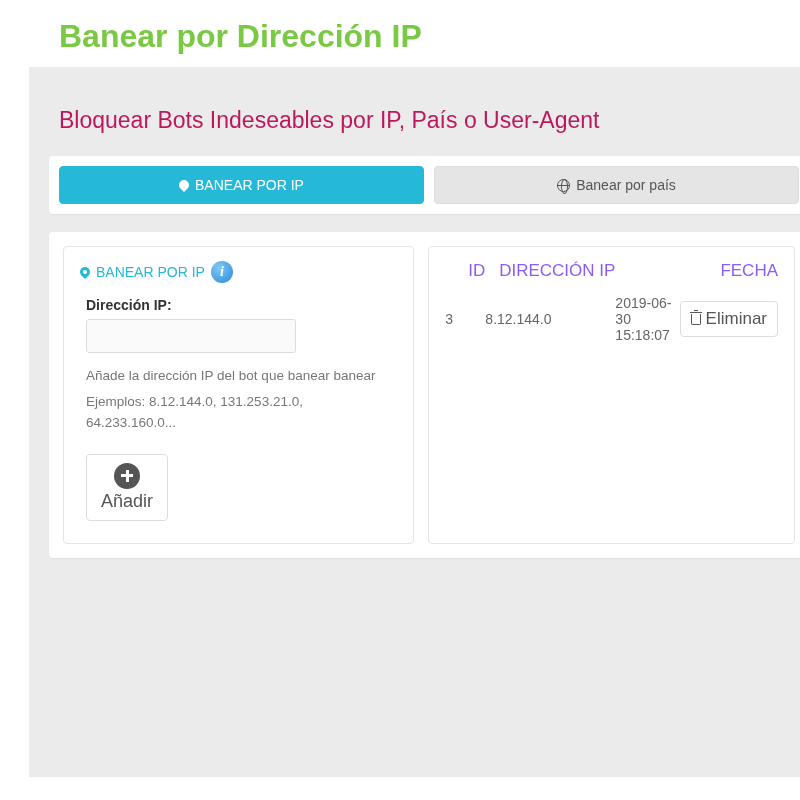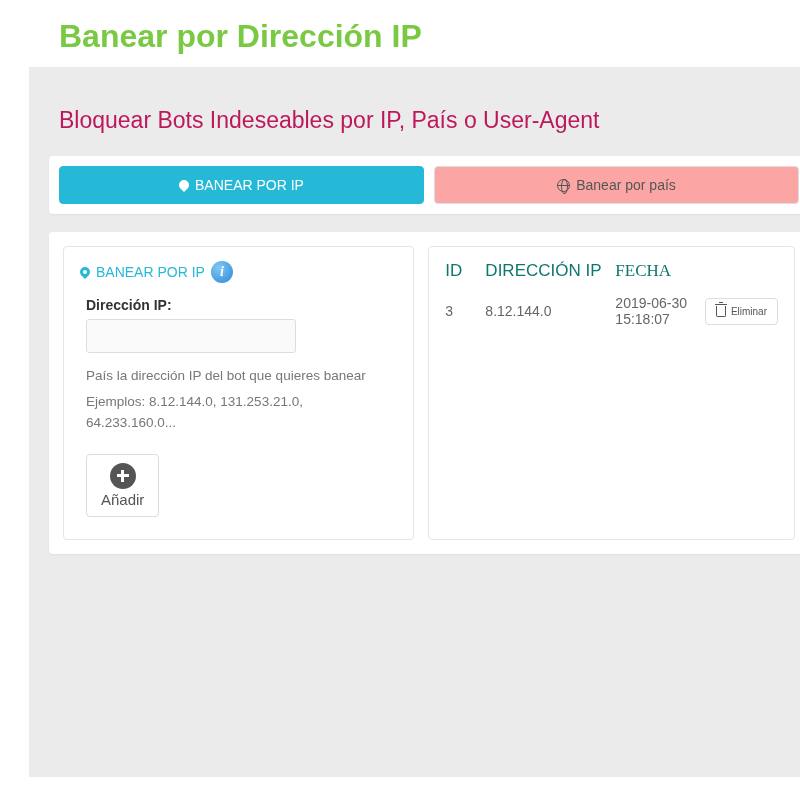--- a/index.html
+++ b/index.html
@@ -2,47 +2,47 @@
 <html><head>
   <meta charset="utf-8">
   <style>
     * { box-sizing: border-box; margin: 0; padding: 0; }
     body { font-family: -apple-system, BlinkMacSystemFont, "Segoe UI", sans-serif; background: #fff; }
     .container { width: 800px; height: 800px; margin-left: 29px; }
     .main-title { color: #7ac943; font-size: 32px; font-weight: bold; padding: 18px 30px 12px; }
     .gray-area { background: #ebebeb; padding: 40px 20px 20px; margin: 0; height: 710px; }
     .subtitle { color: #be185d; font-size: 23px; font-weight: 300; padding: 0 10px 22px; }
     .tabs-card { background: #fff; border-radius: 4px; padding: 10px; display: flex; gap: 10px; margin-bottom: 18px; box-shadow: 0 1px 2px rgba(0,0,0,0.05); }
-    .tab { flex: 1; border: 1px solid #ddd; border-radius: 4px; padding: 10px 8px; text-align: center; font-size: 14px; color: #555; cursor: pointer; display: flex; align-items: center; justify-content: center; gap: 6px; background: #fca5a5; }
+    .tab { flex: 1; border: 1px solid #ddd; border-radius: 4px; padding: 10px 8px; text-align: center; font-size: 14px; color: #555; cursor: pointer; display: flex; align-items: center; justify-content: center; gap: 6px; background: #e5e5e5; }
     .tab.active { background: #25b9d7; color: #fff; border-color: #25b9d7; }
     .content-card { background: #fff; border-radius: 4px; padding: 14px; display: flex; gap: 14px; box-shadow: 0 1px 2px rgba(0,0,0,0.05); }
     .left-panel, .right-panel { border: 1px solid #e5e5e5; border-radius: 4px; padding: 14px 16px 18px; }
     .left-panel { flex: 0 0 48%; }
     .right-panel { flex: 1; }
     .panel-header { color: #25b9d7; font-size: 14px; font-weight: 500; display: flex; align-items: center; gap: 6px; padding-bottom: 14px; }
     .info-icon { width: 22px; height: 22px; background: radial-gradient(circle at 35% 30%, #7fc8f5, #2b88d8); border-radius: 50%; display: inline-flex; align-items: center; justify-content: center; color: #fff; font-style: italic; font-weight: bold; font-size: 14px; font-family: Georgia, serif; }
     .field-label { color: #333; font-size: 14px; font-weight: bold; padding: 0 6px 6px; display: block; }
     .text-input { border: 1px solid #ddd; border-radius: 3px; padding: 8px; width: 210px; margin: 0 6px 10px; font-size: 14px; background: #fafafa; }
     .helper-text { color: #777; font-size: 13.5px; padding: 2px 6px; line-height: 1.6; }
     .add-btn { border: 1px solid #ddd; border-radius: 4px; padding: 8px 14px 8px; margin: 18px 6px 4px; cursor: pointer; display: inline-flex; flex-direction: column; align-items: center; gap: 2px; background: #fff; }
     .add-icon { width: 26px; height: 26px; background: #555; border-radius: 50%; position: relative; }
     .add-icon::before, .add-icon::after { content: ''; position: absolute; background: #fff; }
     .add-icon::before { width: 12px; height: 3px; top: 11.5px; left: 7px; }
     .add-icon::after { width: 3px; height: 12px; top: 7px; left: 11.5px; }
-    .add-label { color: #555; font-size: 15px; }
+    .add-label { color: #555; font-size: 18px; }
     .right-title { color: #555; font-size: 14px; padding-bottom: 22px; }
-    .table-headers { display: flex; color: #0f766e; font-size: 17px; font-weight: 300; padding-bottom: 14px; }
+    .table-headers { display: flex; color: #8b5cf6; font-size: 17px; font-weight: 300; padding-bottom: 14px; text-align: right; }
     .th-id { width: 40px; }
     .th-ip { width: 130px; }
-    .th-date { flex: 1; font-family: Liberation Serif, serif; }
+    .th-date { flex: 1; }
     .table-row { display: flex; align-items: center; color: #666; font-size: 14px; }
     .td-id { width: 40px; }
     .td-ip { width: 130px; }
     .td-date { flex: 1; }
-    .delete-btn { border: 1px solid #ddd; border-radius: 4px; padding: 7px 10px; cursor: pointer; display: inline-flex; align-items: center; gap: 5px; color: #555; font-size: 10px; background: #fff; text-align: right; }
+    .delete-btn { border: 1px solid #ddd; border-radius: 4px; padding: 7px 10px; cursor: pointer; display: inline-flex; align-items: center; gap: 5px; color: #555; font-size: 17px; background: #fff; text-align: right; }
     .pin-icon { display: inline-block; width: 10px; height: 10px; background: currentColor; border-radius: 50% 50% 50% 0; transform: rotate(-45deg); position: relative; }
     .pin-icon::after { content: ''; position: absolute; width: 4px; height: 4px; background: #25b9d7; border-radius: 50%; top: 3px; left: 3px; }
     .tab.active .pin-icon::after { background: #fff; }
     .panel-header .pin-icon::after { background: #fff; }
     .globe-icon { width: 13px; height: 13px; border: 1.5px solid currentColor; border-radius: 50%; position: relative; display: inline-block; }
     .globe-icon::before { content: ''; position: absolute; width: 5px; height: 13px; border: 1px solid currentColor; border-radius: 50%; left: 3px; top: -1px; }
     .globe-icon::after { content: ''; position: absolute; width: 13px; height: 1px; background: currentColor; top: 5.5px; left: -1px; }
     .users-icon { display: inline-block; position: relative; width: 16px; height: 13px; }
     .users-icon::before { content: ''; position: absolute; width: 6px; height: 6px; background: currentColor; border-radius: 50%; left: 5px; top: 0; box-shadow: -5px 1px 0 -1px currentColor, 5px 1px 0 -1px currentColor; }
     .users-icon::after { content: ''; position: absolute; width: 10px; height: 5px; background: currentColor; border-radius: 5px 5px 0 0; bottom: 0; left: 3px; box-shadow: -5px 0 0 -1px currentColor, 5px 0 0 -1px currentColor; }
@@ -71,21 +71,21 @@
 
     <div class="content-card">
       <div class="left-panel">
         <div class="panel-header">
           <span class="pin-icon" style="color:#25b9d7"></span>
           <span>BANEAR POR IP</span>
           <span class="info-icon">i</span>
         </div>
         <label class="field-label">Dirección IP:</label>
         <input type="text" class="text-input" value="" style="">
-        <div class="helper-text">País la dirección IP del bot que quieres banear</div>
+        <div class="helper-text">Añade la dirección IP del bot que banear banear</div>
         <div class="helper-text">Ejemplos: 8.12.144.0, 131.253.21.0, 64.233.160.0...</div>
         <div class="add-btn">
           <span class="add-icon"></span>
           <span class="add-label">Añadir</span>
         </div>
       </div>
 
       <div class="right-panel">
         <div class="table-headers">
           <div class="th-id">ID</div>

